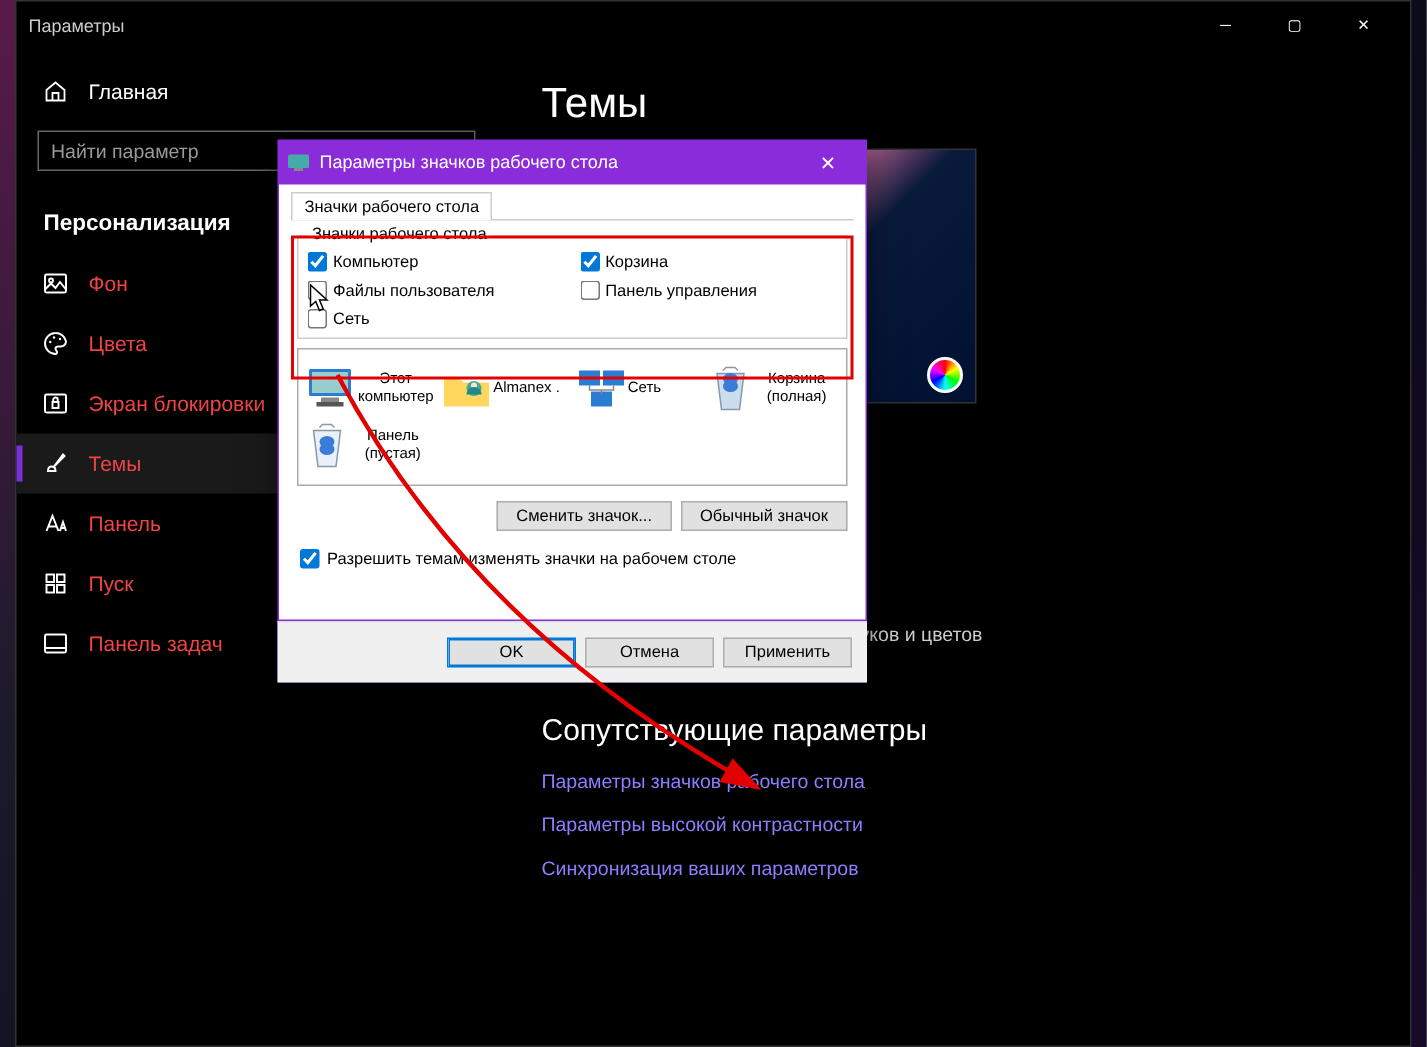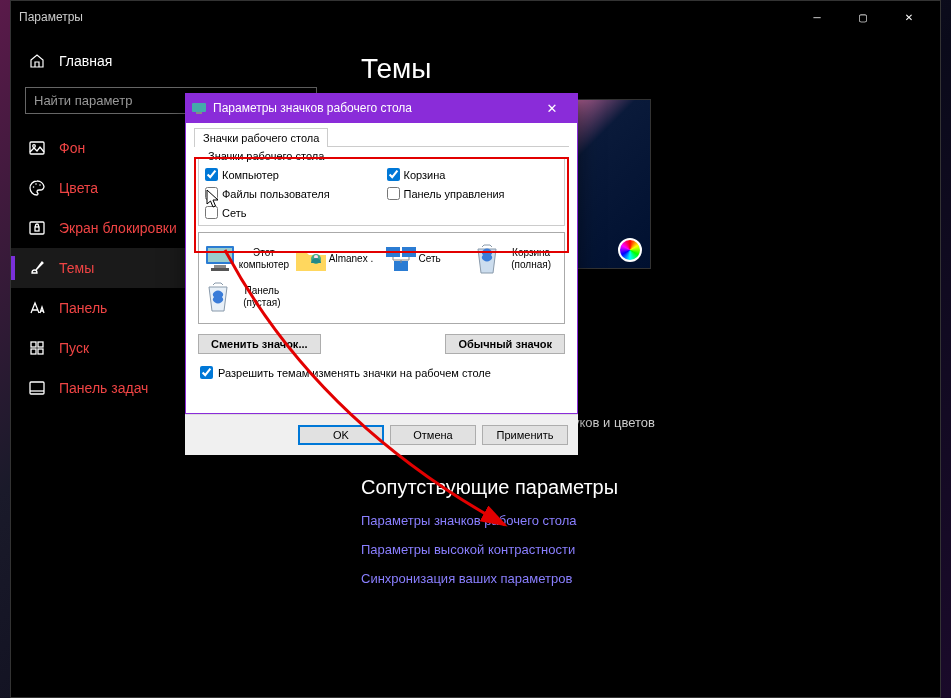--- a/index.html
+++ b/index.html
@@ -58,21 +58,21 @@
   .red-highlight { border: 2px solid #e20000; position: absolute; pointer-events:none; }
   
   .checkbox-grid { display: grid; grid-template-columns: 1fr 1fr; gap: 6px 10px; }
   .chk { display: flex; align-items: center; gap: 4px; font-size: 11px; }
   .chk input { width: 13px; height: 13px; accent-color: #0078d7; }
   
   .icon-panel { border: 1px solid #aaa; background: #fff; margin: 6px 4px 4px 4px; padding: 8px 4px; display: grid; grid-template-columns: repeat(4, 1fr); gap: 2px; }
   .icon-item { display: flex; flex-direction: row; align-items: center; text-align: center; font-size: 10px; line-height: 1.2; }
   .icon-item .ico { width: 36px; height: 36px; display:flex; align-items:center; justify-content:center; }
   
-  .btn-row { display: flex; justify-content: space-between; gap: 20px; padding: 6px 4px; font-weight: bold; }
+  .btn-row { display: flex; justify-content: flex-end; gap: 6px; padding: 6px 4px; }
   .win-button { background: #e1e1e1; border: 1px solid #adadad; padding: 3px 12px; font-size: 11px; min-width: 86px; text-align:center; }
   .win-button.focused { border: 1px solid #0078d7; box-shadow: inset 0 0 0 1px #0078d7; }
   
   .allow-row { display: flex; align-items: center; gap: 5px; padding: 6px 6px 4px 6px; font-size: 11px; }
   
   .dialog-footer { background: #f0f0f0; border-top: 1px solid #ddd; padding: 10px; display:flex; justify-content:flex-end; gap: 6px; }
   
   .arrow-svg { position: absolute; pointer-events: none; }
   .cursor { position: absolute; pointer-events:none; }
 </style>
@@ -98,20 +98,21 @@
       </div>
       <div class="search-container">
         <div class="search-box">
           <input type="text" placeholder="Найти параметр" style="">
           <svg width="14" height="14" viewBox="0 0 16 16" fill="none" stroke="#999" stroke-width="1.3">
               <circle cx="7" cy="7" r="5"></circle>
               <path d="M11 11l4 4"></path>
             </svg>
         </div>
       </div>
+      <div class="section-header">Персонализация</div>
 
       <div class="nav-item">
         <svg viewBox="0 0 16 16">
             <rect x="1" y="2" width="14" height="12" rx="1"></rect>
             <circle cx="5" cy="6" r="1.3"></circle>
             <path d="M1 12l4-4 3 3 3-4 4 5"></path>
           </svg>
         <span>Фон</span>
       </div>
       <div class="nav-item">

